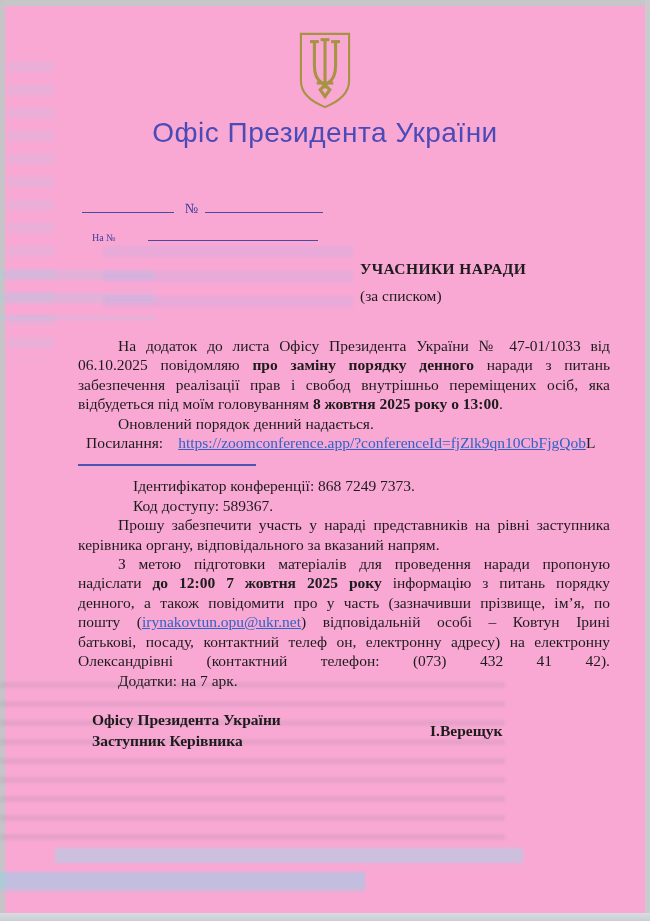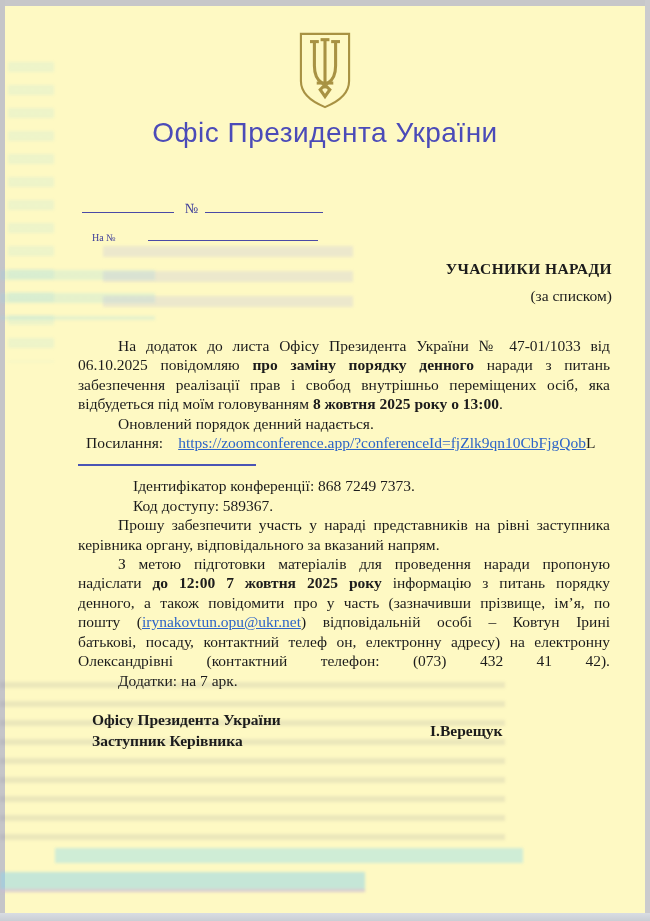--- a/index.html
+++ b/index.html
@@ -1,16 +1,16 @@
 <!DOCTYPE html>
 <html><head>
 <meta charset="utf-8">
 <style>
   html,body{margin:0;padding:0;background:#e9e9ec;}
-  .stage{position:relative;width:650px;height:921px;background:#fef9c3;overflow:hidden;
+  .stage{position:relative;width:650px;height:921px;background:#f9a8d4;overflow:hidden;
          font-family:"Liberation Serif",serif;color:#1c1c1c;}
   
   .edge{position:absolute;}
   .edge-top{left:0;top:0;width:650px;height:6px;background:#c7c7c9;}
   .edge-left{left:0;top:0;width:5px;height:921px;background:#c5c5c8;}
   .edge-right{left:645px;top:0;width:5px;height:921px;background:#cbcbce;}
   .edge-bottom{left:0;top:913px;width:650px;height:8px;background:linear-gradient(#d9dde2,#c9ced5);}
   
   .ghost{position:absolute;pointer-events:none;filter:blur(1.4px);}
   .g-cyan{background:repeating-linear-gradient(180deg,rgba(140,215,235,.42) 0 10px,transparent 10px 23px);opacity:.5;}
@@ -25,21 +25,21 @@
              font-family:"Liberation Sans",sans-serif;font-size:28px;font-weight:400;
              color:#4b4bb8;letter-spacing:.5px;}
   .u{display:inline-block;border-bottom:1.6px solid #4a4aa6;height:12px;vertical-align:baseline;}
   .ref-row{position:absolute;left:82px;top:200px;width:330px;font-size:14px;}
   .u1{width:92px;}
   .no-sym{margin:0 7px 0 11px;color:#3f3f9a;font-size:14px;}
   .u2{width:118px;}
   .onno-row{position:absolute;left:92px;top:228px;width:330px;font-size:10px;color:#3f3f9a;}
   .u3{width:170px;margin-left:32px;}
   
-  .recipient{position:absolute;left:360px;top:260px;width:252px;text-align:right;font-size:15.5px;}
+  .recipient{position:absolute;left:360px;top:260px;width:252px;text-align:left;font-size:15.5px;}
   .recipient .r1{font-weight:bold;letter-spacing:.4px;}
   .recipient .r2{margin-top:9px;}
   
   .body{position:absolute;left:78px;top:336px;width:532px;font-size:15.5px;line-height:19.4px;}
   .line{text-align:justify;text-align-last:justify;-moz-text-align-last:justify;}
   .line.last{text-align-last:left;-moz-text-align-last:left;}
   .ind{text-indent:40px;}
   .ind-sm{text-indent:8px;}
   .ind-md{text-indent:55px;}
   .b{font-weight:bold;}

